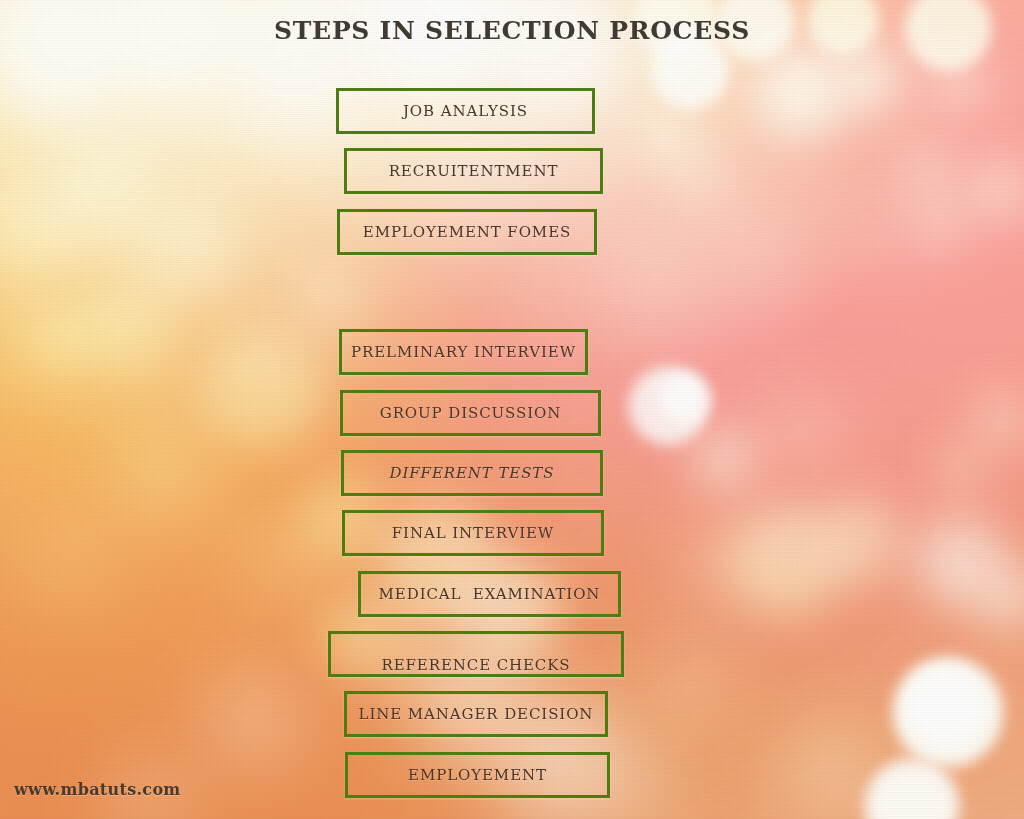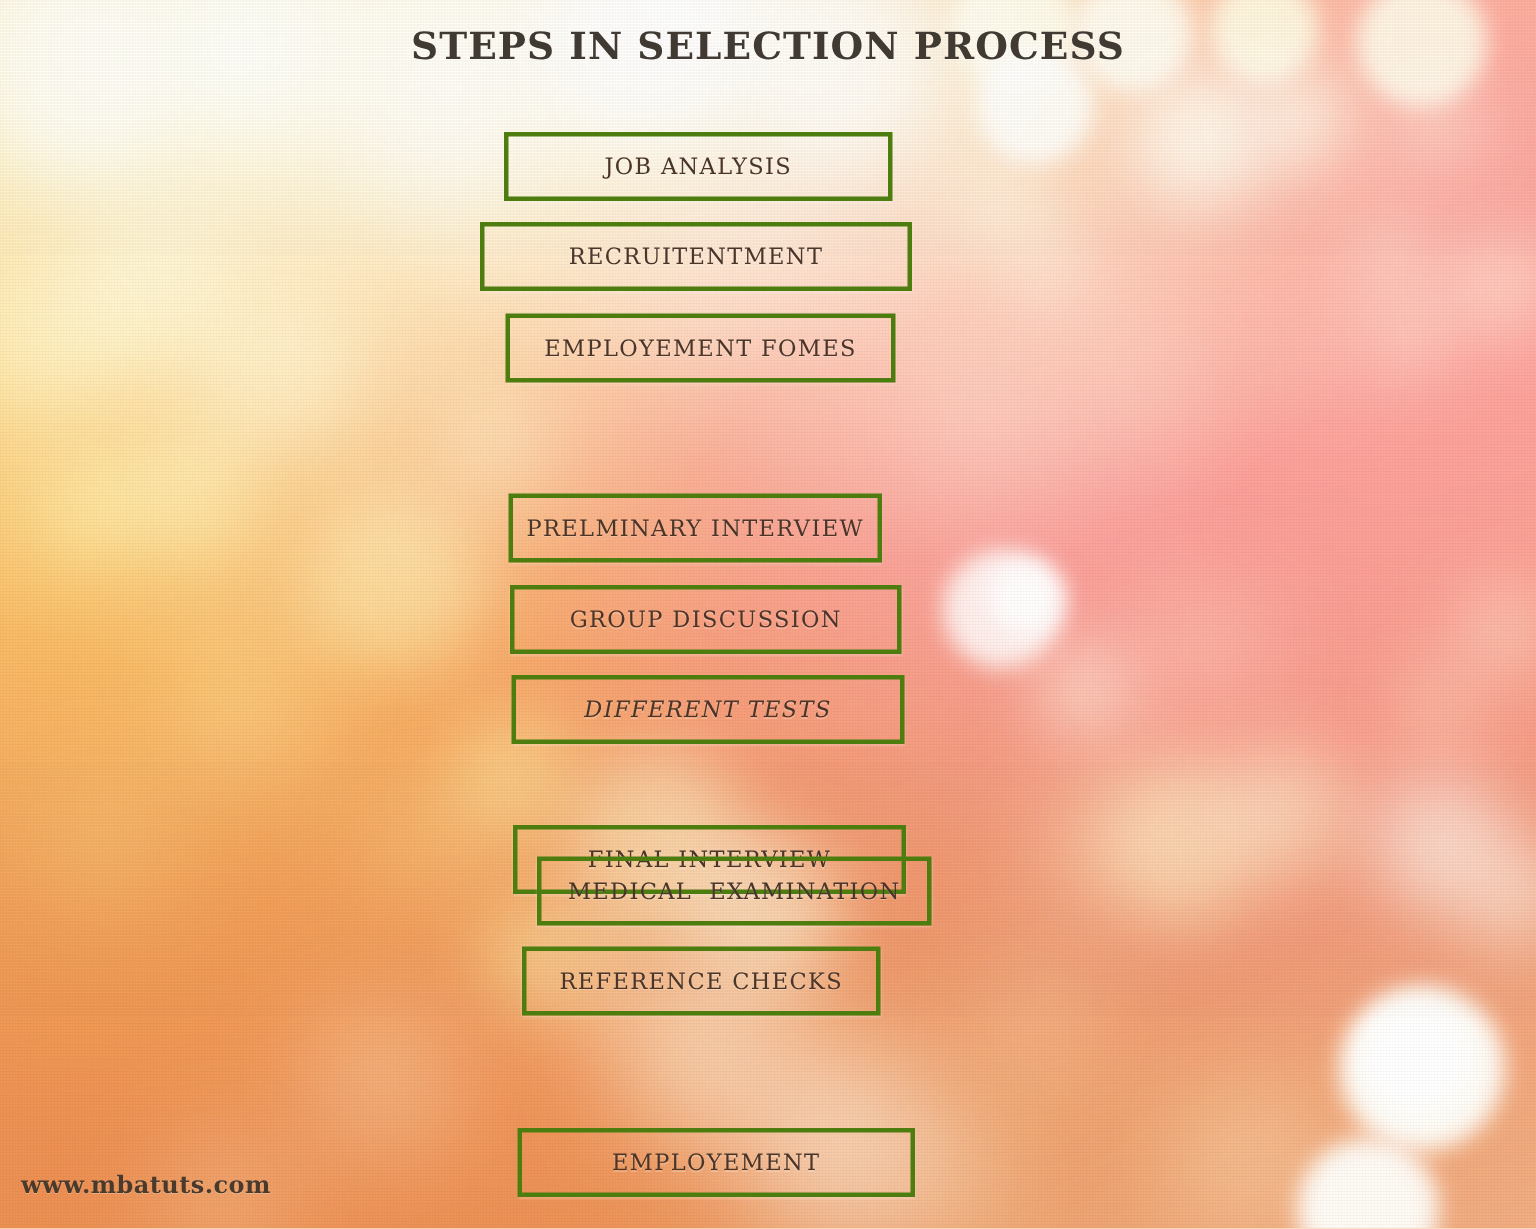--- a/index.html
+++ b/index.html
@@ -10,21 +10,21 @@
   }
   body {
     font-family: "Liberation Serif", "DejaVu Serif", serif;
   }
 
   #poster {
     position: relative;
     width: 1024px;
     height: 819px;
     overflow: hidden;
-    background: #fdba74;
+    background: #fef9c3;
   }
 
   
   .bg-layer {
     position: absolute;
     inset: 0;
     overflow: hidden;
   }
   .bg-base {
     position: absolute;
@@ -216,43 +216,46 @@
   </div>
 
   <div class="content">
 
     <div class="poster-title">STEPS IN SELECTION PROCESS</div>
 
     <div class="steps" id="steps-host">
         <div class="step-box" style="top: 0px; left: 336px; width: 259px;">
           <span class="step-label">JOB ANALYSIS</span>
         </div>
-        <div class="step-box" style="top: 60px; left: 320px; width: 288px; text-align: right;">
+        <div class="step-box" style="top: 60px; left: 344px; width: 259px; text-align: right;">
           <span class="step-label">RECRUITENTMENT</span>
         </div>
         <div class="step-box" style="top: 121px; left: 337px; width: 260px;">
           <span class="step-label">EMPLOYEMENT FOMES</span>
         </div>
         <div class="step-box" style="top: 241px; left: 339px; width: 249px;">
           <span class="step-label">PRELMINARY INTERVIEW</span>
         </div>
         <div class="step-box" style="top: 302px; left: 340px; width: 261px;">
           <span class="step-label">GROUP DISCUSSION</span>
         </div>
         <div class="step-box" style="top: 362px; left: 341px; width: 262px; font-style: italic;">
           <span class="step-label">DIFFERENT TESTS</span>
         </div>
-        <div class="step-box" style="top: 422px; left: 342px; width: 262px; margin-top: 40px;">
+        <div class="step-box" style="top: 422px; left: 342px; width: 262px;">
           <span class="step-label">FINAL INTERVIEW</span>
         </div>
         <div class="step-box" style="top: 483px; left: 358px; width: 263px;">
           <span class="step-label">MEDICAL  EXAMINATION</span>
         </div>
-        <div class="step-box" style="top: 543px; left: 348px; width: 239px;">
+        <div class="step-box" style="top: 543px; left: 328px; width: 296px; align-items: flex-end;">
           <span class="step-label">REFERENCE CHECKS</span>
+        </div>
+        <div class="step-box" style="top: 603px; left: 344px; width: 264px;">
+          <span class="step-label">LINE MANAGER DECISION</span>
         </div>
         <div class="step-box" style="top: 664px; left: 345px; width: 265px;">
           <span class="step-label">EMPLOYEMENT</span>
         </div>
       </div>
 
     <div class="watermark">www.mbatuts.com</div>
 
   </div>
 </div>

